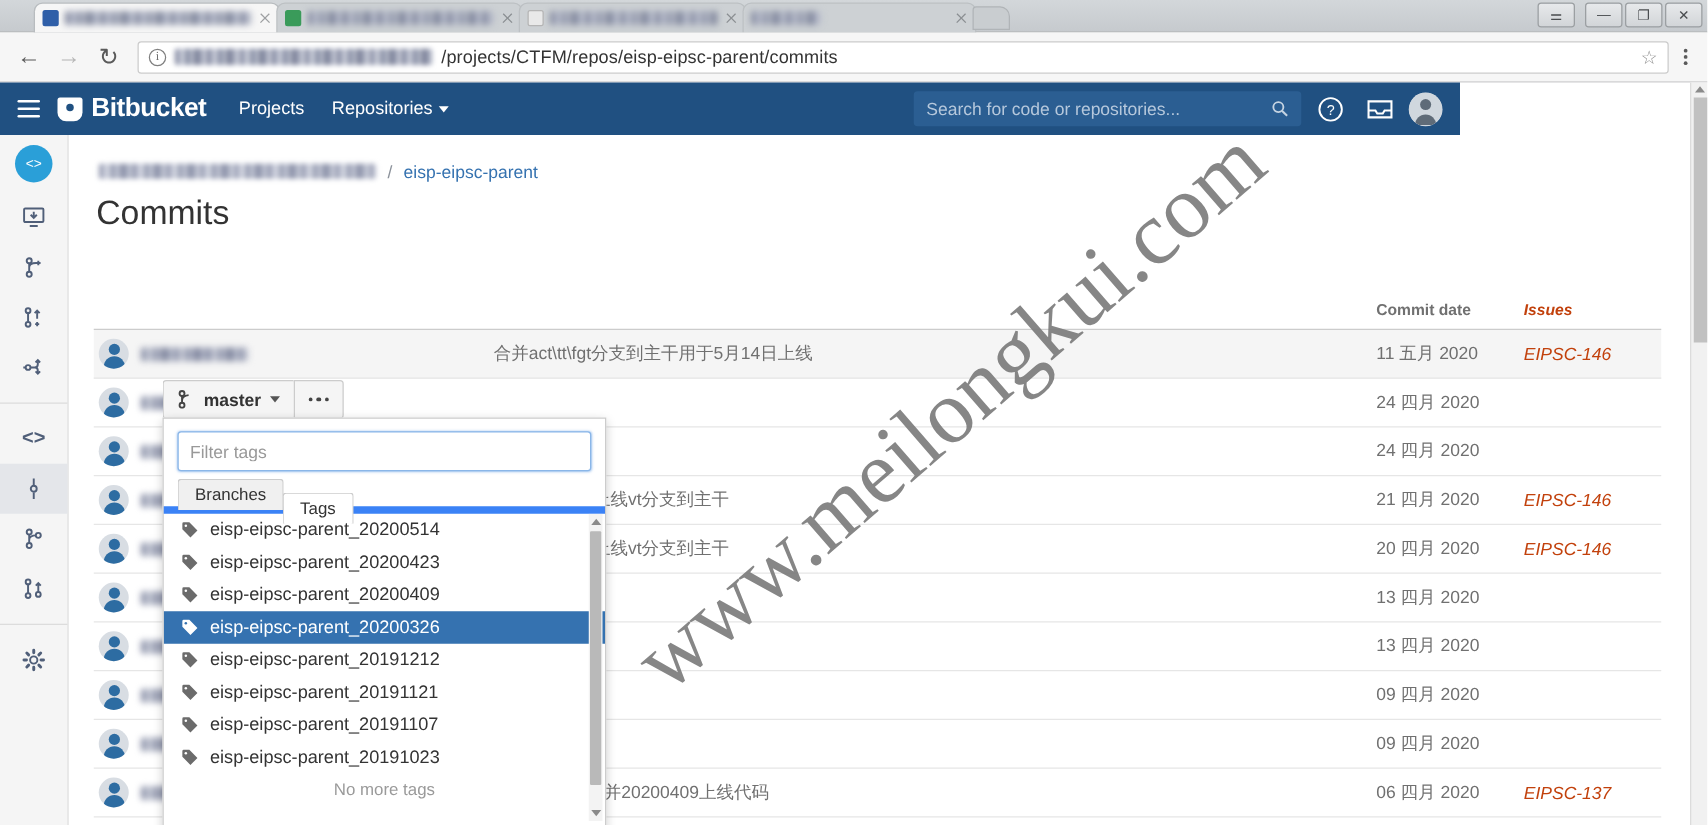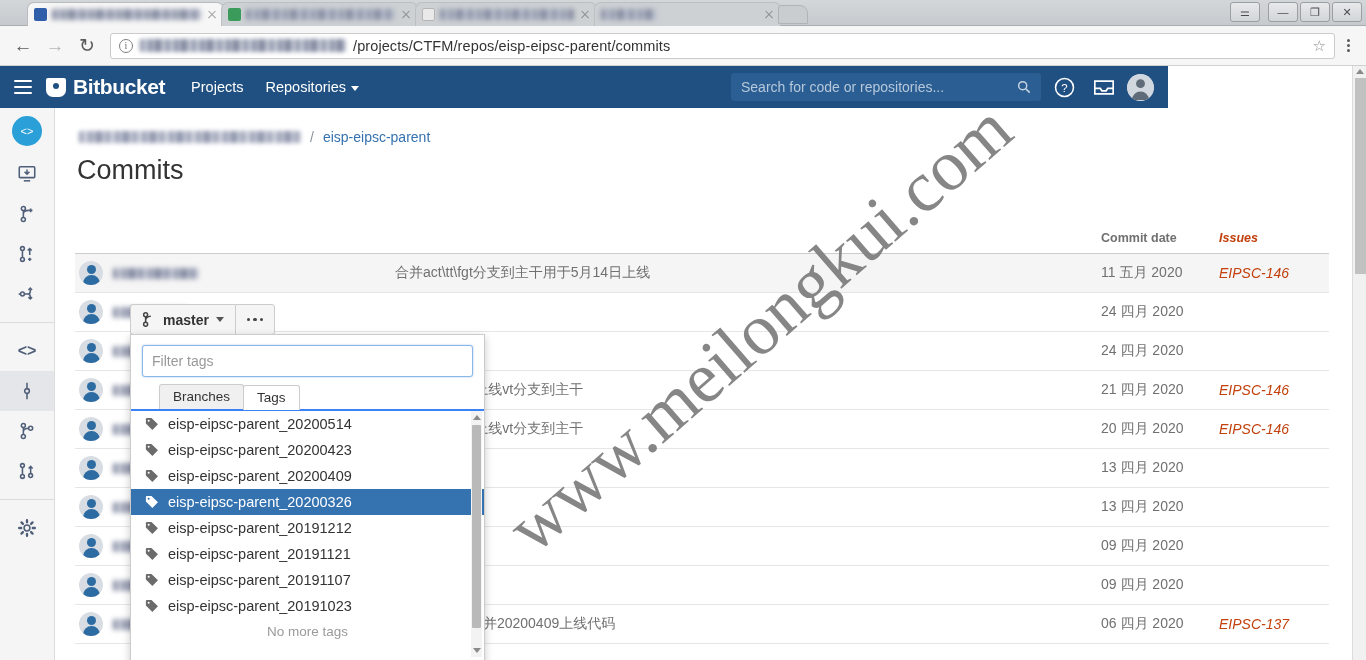--- a/index.html
+++ b/index.html
@@ -139,21 +139,21 @@
   .btn-branch, .btn-more {
     height:31px; background:#f5f5f5; border:1px solid #ccc;
     display:flex; align-items:center; justify-content:center; color:#333; font-size:14px; font-weight:bold;
   }
   .btn-branch { padding:0 11px; border-radius:3px 0 0 3px; gap:7px; border-right:none; }
   .btn-more { width:40px; border-radius:0 3px 3px 0; gap:3px; }
   .btn-more i{ width:3.5px;height:3.5px;border-radius:50%;background:#444;display:block; }
   .caret-dk { border-left:4px solid transparent;border-right:4px solid transparent;border-top:5px solid #555; }
 
   
-  .ctable { position:absolute; left:20px; top:114px; width:1254px; font-size:14px; }
+  .ctable { position:absolute; left:20px; top:124px; width:1254px; font-size:14px; }
   .ct-head {
     display:flex; height:32px; align-items:center; font-size:12.5px; font-weight:bold; color:#333;
     border-bottom:1px solid #ccc;
   }
   .ct-row { display:flex; height:39px; align-items:center; border-bottom:1px solid #e6e6e6; color:#707070; }
   .ct-row.hl { background:#f5f5f5; }
   .c-author { width:215px; display:flex; align-items:center; gap:10px; padding-left:4px; }
   .av { width:24px;height:24px;border-radius:50%;background:#d8dde3;position:relative;overflow:hidden;flex:0 0 auto;}
   .av .h{position:absolute;left:7.5px;top:4px;width:9px;height:9px;border-radius:50%;background:#2d6ca2;}
   .av .b{position:absolute;left:3.5px;top:14px;width:17px;height:12px;border-radius:9px 9px 0 0;background:#2d6ca2;}
@@ -176,21 +176,21 @@
     z-index:40;
   }
   .dd-filter-wrap { padding:10px 11px 8px 11px; }
   .dd-filter {
     width:100%; height:32px; border:1px solid #8ab6e8; border-radius:3px;
     padding:0 9px; font-size:14px; color:#333; outline:none;
     box-shadow:0 0 2px rgba(82,148,226,.55);
     font-family:"Liberation Sans", sans-serif;
   }
   .dd-filter::placeholder { color:#999; }
-  .dd-tabs { display:flex; padding-left:28px; border-bottom:2px solid #3b82f6; height:26px; align-items:flex-end; }
+  .dd-tabs { display:flex; padding-left:11px; border-bottom:6px solid #3b82f6; height:26px; align-items:center; }
   .dd-tab {
     padding:4px 13px 5px 13px; font-size:13.5px; color:#333;
     border:1px solid transparent; border-bottom:none; background:#f0f0f0;
     border-color:#ccc; border-radius:3px 3px 0 0; margin-right:-1px;
   }
   .dd-tab.on { background:#fff; border-color:#ccc; position:relative; top:1px;margin-top:20px; }
   .dd-list { position:relative; height:246px; overflow:hidden; }
   .dd-item {
     height:26px; display:flex; align-items:center; gap:9px;
     padding-left:14px; font-size:14.5px; color:#333;

